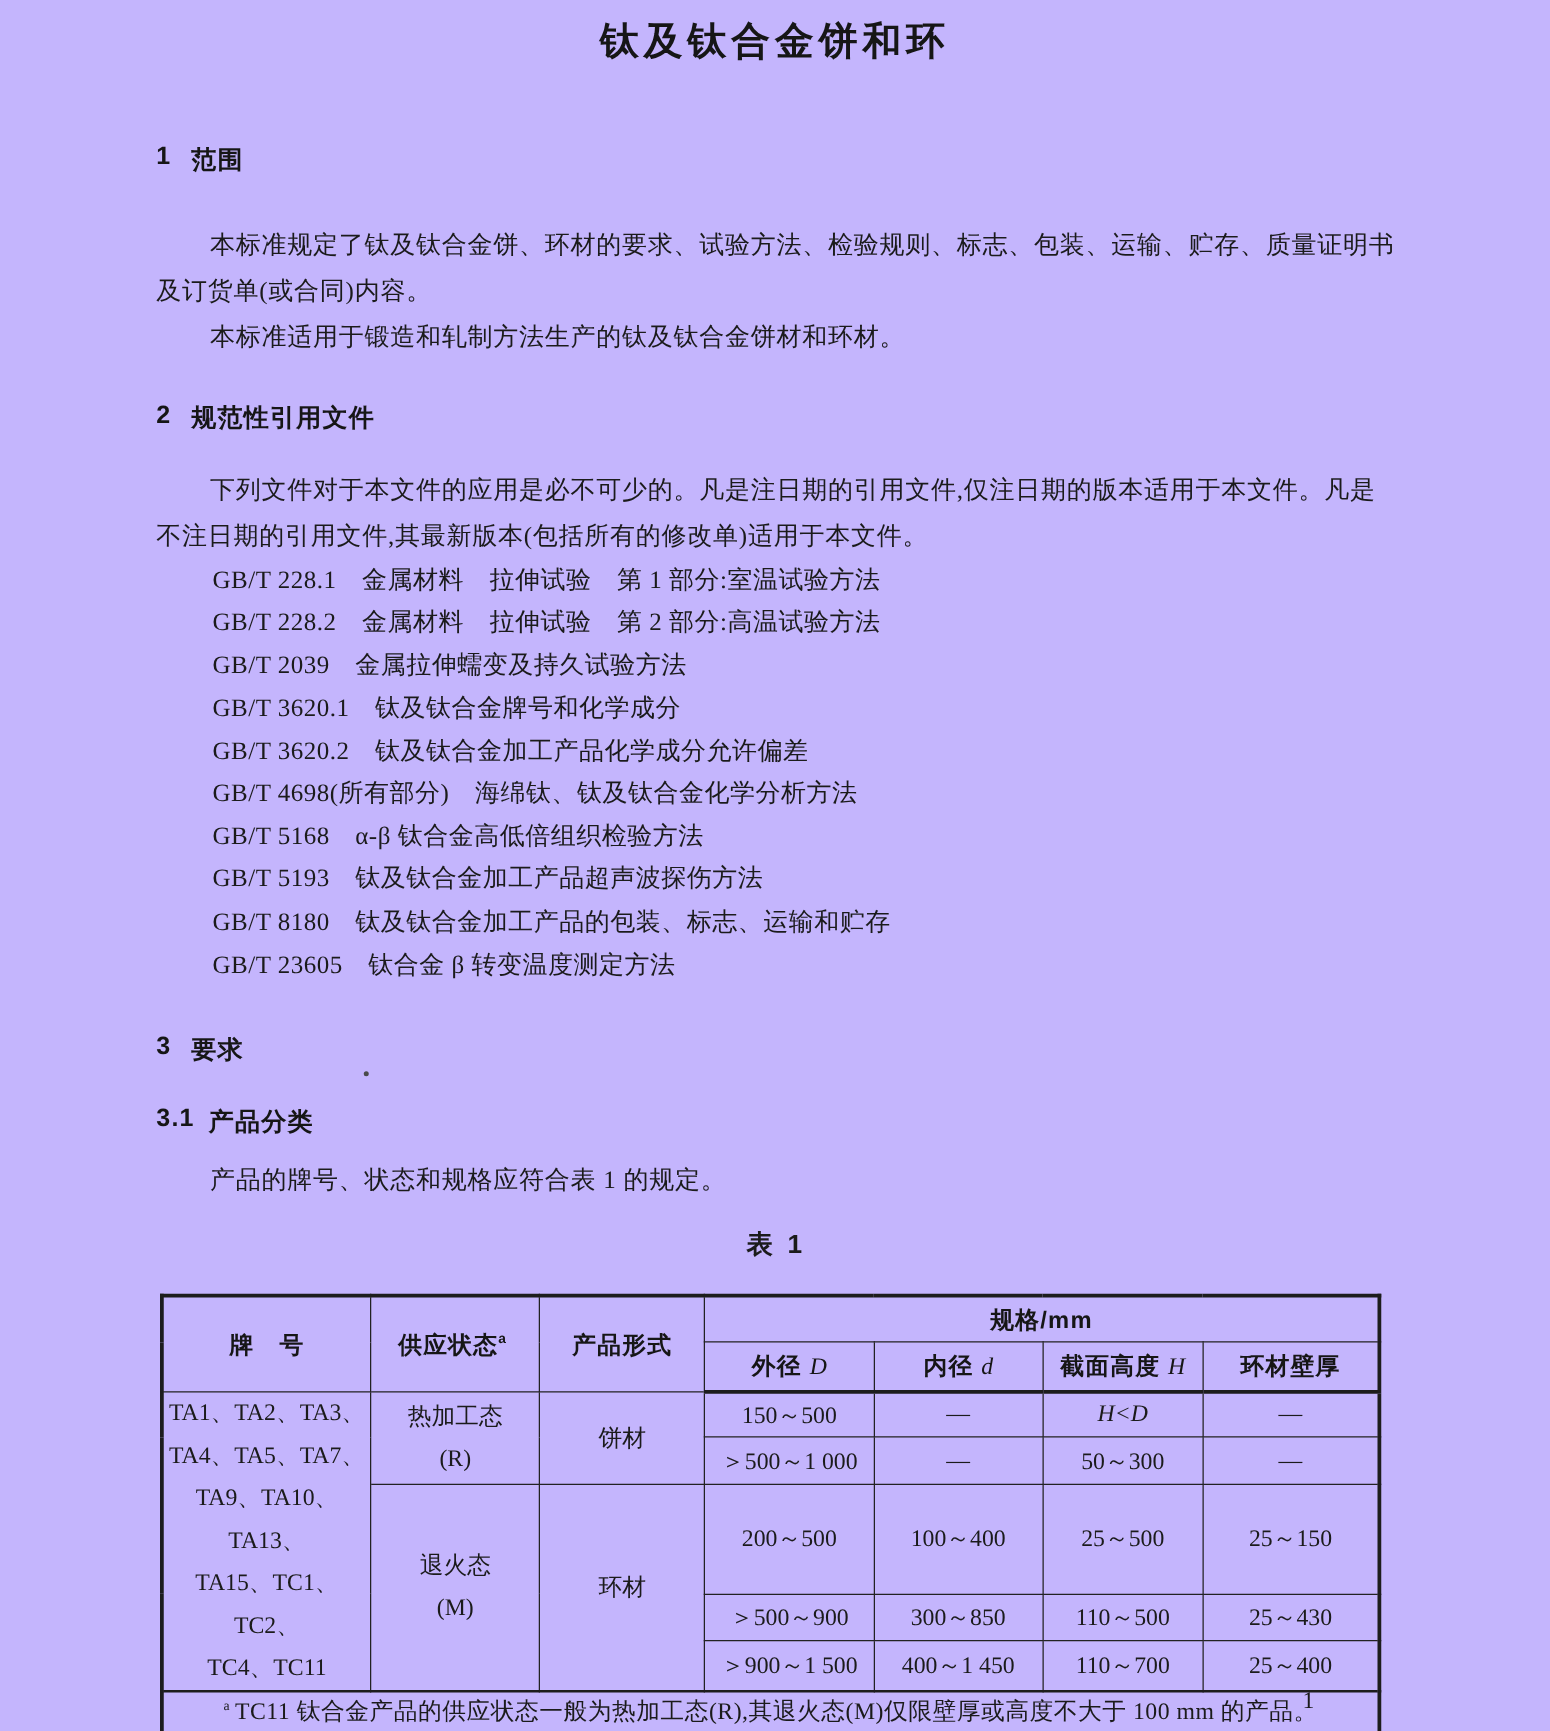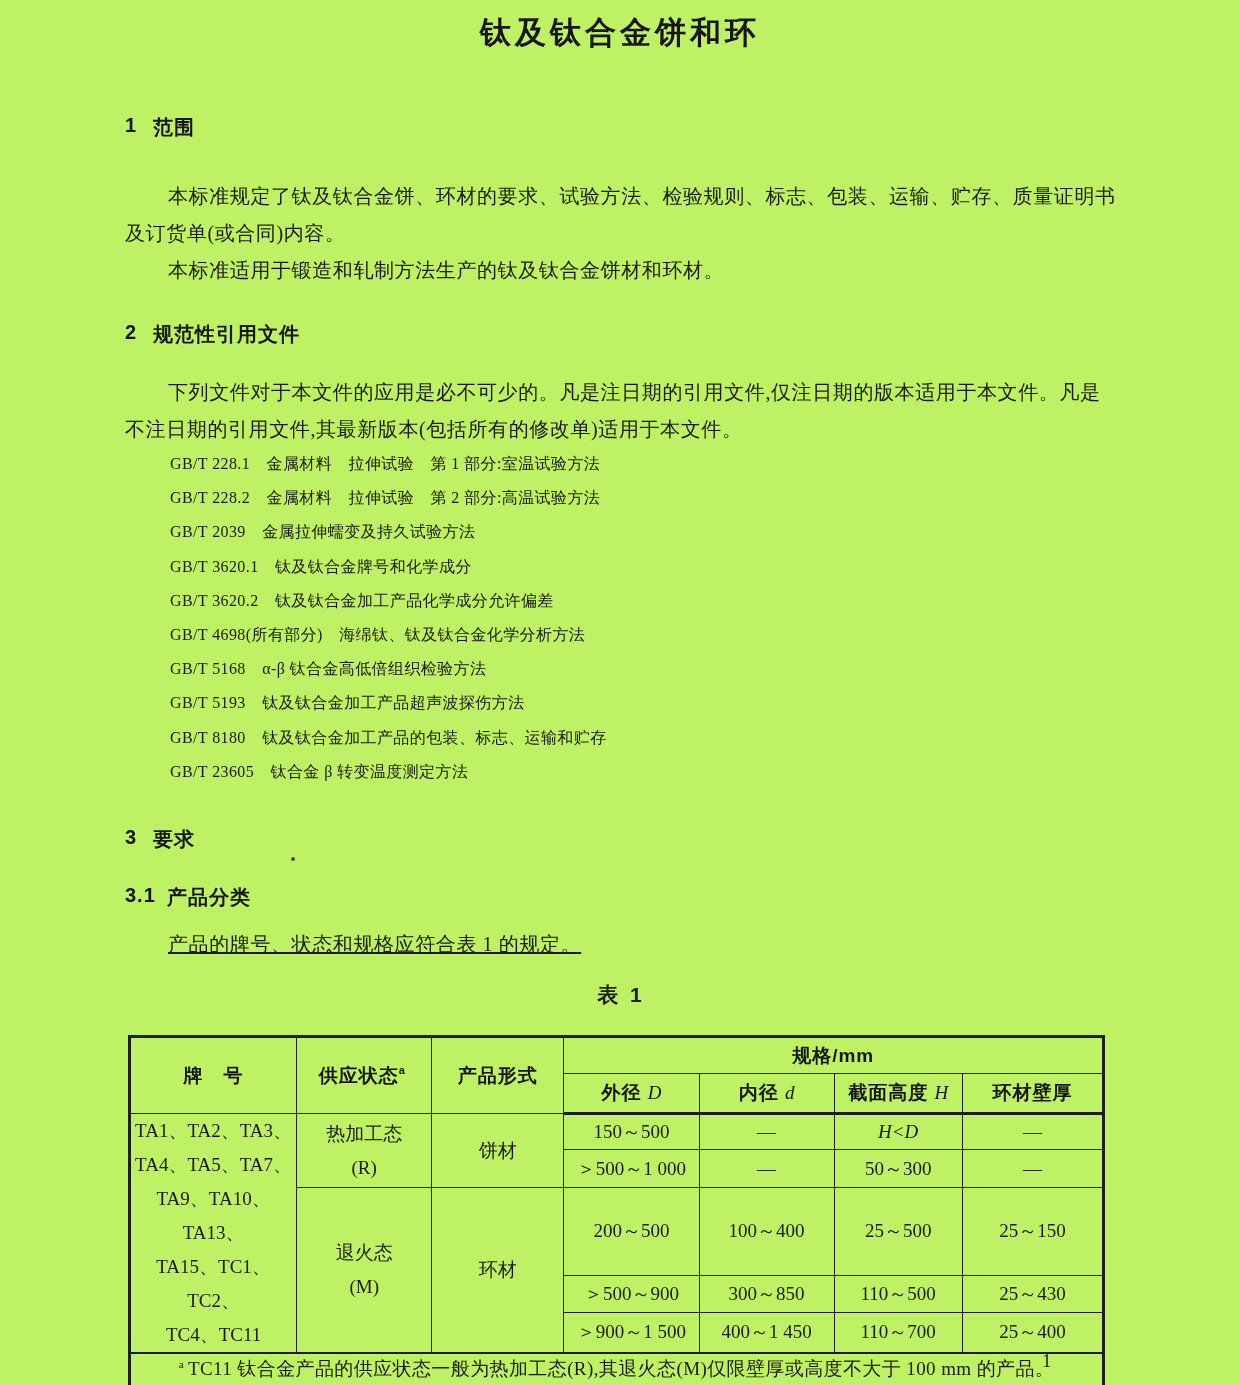--- a/index.html
+++ b/index.html
@@ -1,19 +1,19 @@
 <!DOCTYPE html>
 <html><head>
 <meta charset="utf-8">
 <style>
   html,body { margin:0; padding:0; }
   body { background:#ffffff; }
   .page {
     position:relative; width:1240px; height:1385px;
-    background:#bef264; color:#1b1b1b; overflow:hidden;
+    background:#c4b5fd; color:#1b1b1b; overflow:hidden;
     font-family:"Liberation Serif","DejaVu Serif",serif;
   }
   .doc-title {
     position:absolute; top:12px; left:0; width:1240px;
     text-align:center; font-family:"Liberation Sans","DejaVu Sans",sans-serif;
     font-weight:700; font-size:31px; letter-spacing:4px; color:#161616;
   }
   .sec-head {
     position:absolute; left:125px; display:flex;
     font-family:"Liberation Sans","DejaVu Sans",sans-serif;
@@ -21,21 +21,21 @@
   }
   .sec-head .sec-num { min-width:28px; }
   .sec-head.wide .sec-num { min-width:42px; }
   .para {
     position:absolute; left:125px; width:995px;
     font-size:20px; line-height:37px; letter-spacing:0.6px;
     text-indent:43px; color:#1b1b1b;
   }
   .refs {
     position:absolute; left:170px; top:447px; width:950px;
-    font-size:16px; line-height:34.2px; letter-spacing:0.4px;
+    font-size:20px; line-height:34.2px; letter-spacing:0.4px;
   }
   .table-caption {
     position:absolute; top:981px; left:125px; width:992px; text-align:center;
     font-family:"Liberation Sans","DejaVu Sans",sans-serif;
     font-weight:700; font-size:21px; letter-spacing:3px;
   }
   table.spec {
     position:absolute; top:1035px; left:128px; width:977px;
     border-collapse:collapse; table-layout:fixed;
     border:3px solid #1d1d1d;
@@ -109,21 +109,21 @@
   <div class="sec-head" style="top:826px;">
     <span class="sec-num">3</span>
     <span>要求</span>
   </div>
   <span class="artifact-dot"></span>
 
   <div class="sec-head wide" style="top:884px;">
     <span class="sec-num">3.1</span>
     <span>产品分类</span>
   </div>
-  <div class="para" style="top:926px;text-decoration:underline;">产品的牌号、状态和规格应符合表 1 的规定。</div>
+  <div class="para" style="top:926px;">产品的牌号、状态和规格应符合表 1 的规定。</div>
 
   <div class="table-caption">表 1</div>
 
   <table class="spec">
     <colgroup>
       <col style="width:167px">
         <col style="width:135px">
         <col style="width:132px">
       <col style="width:135px">
         <col style="width:135px">

